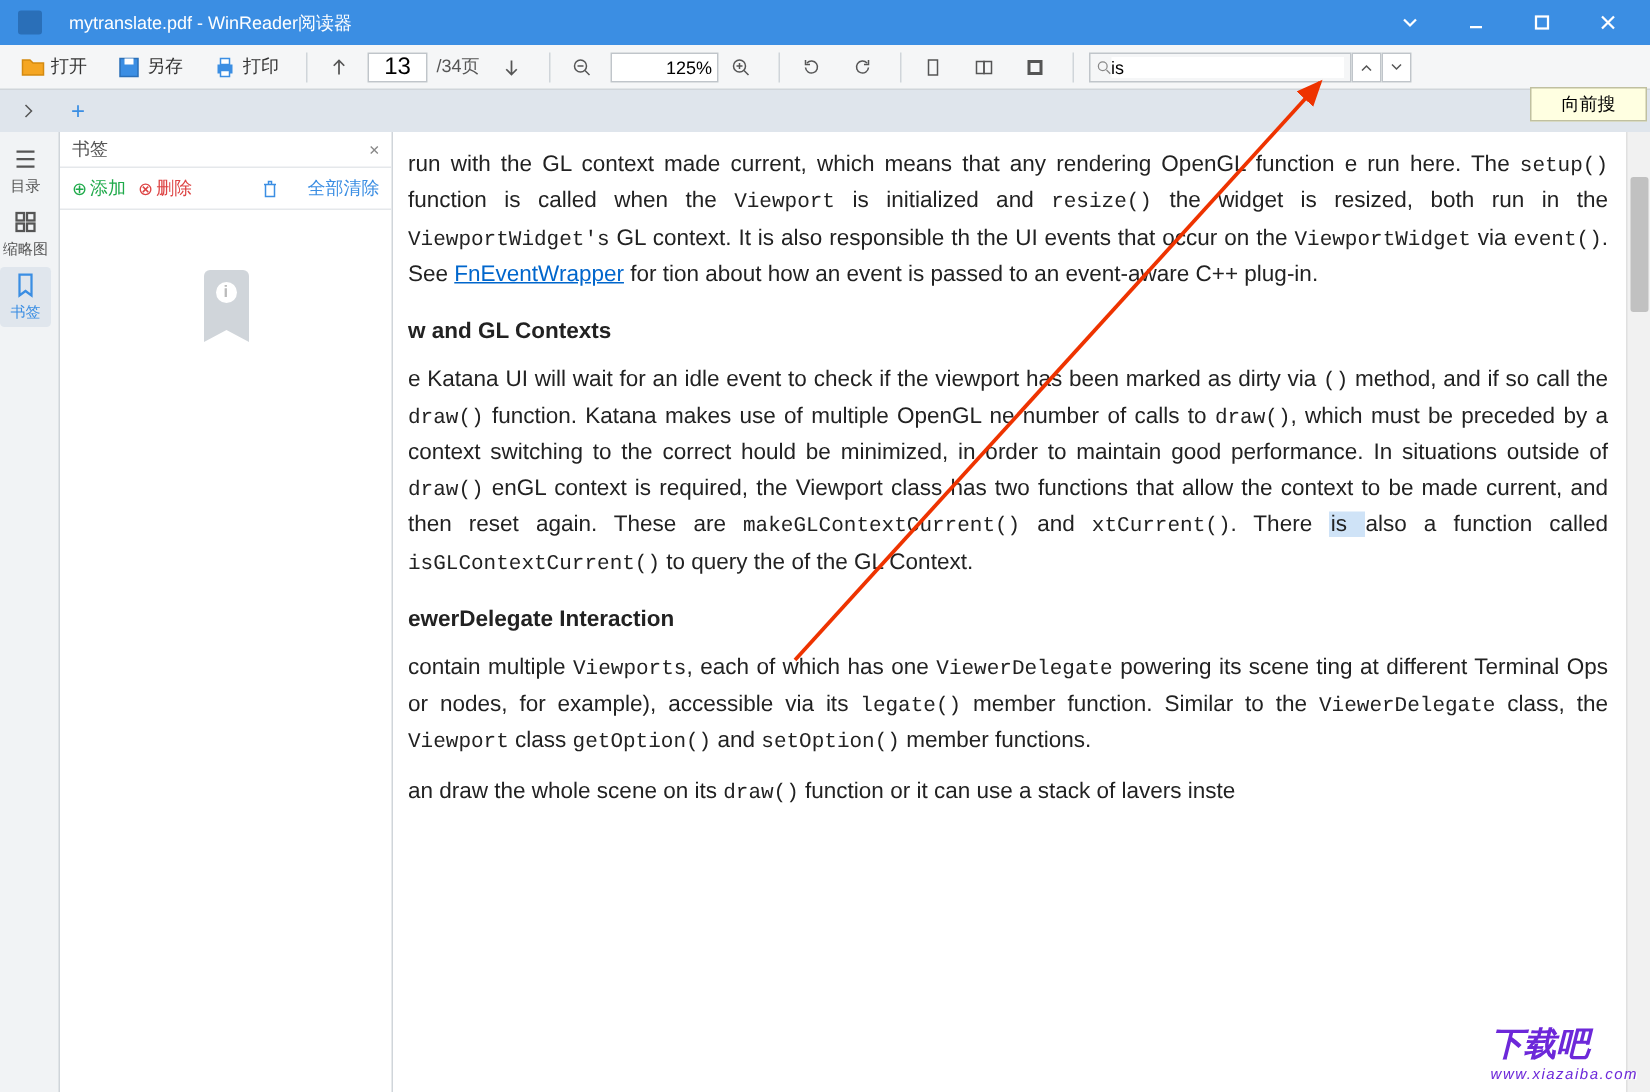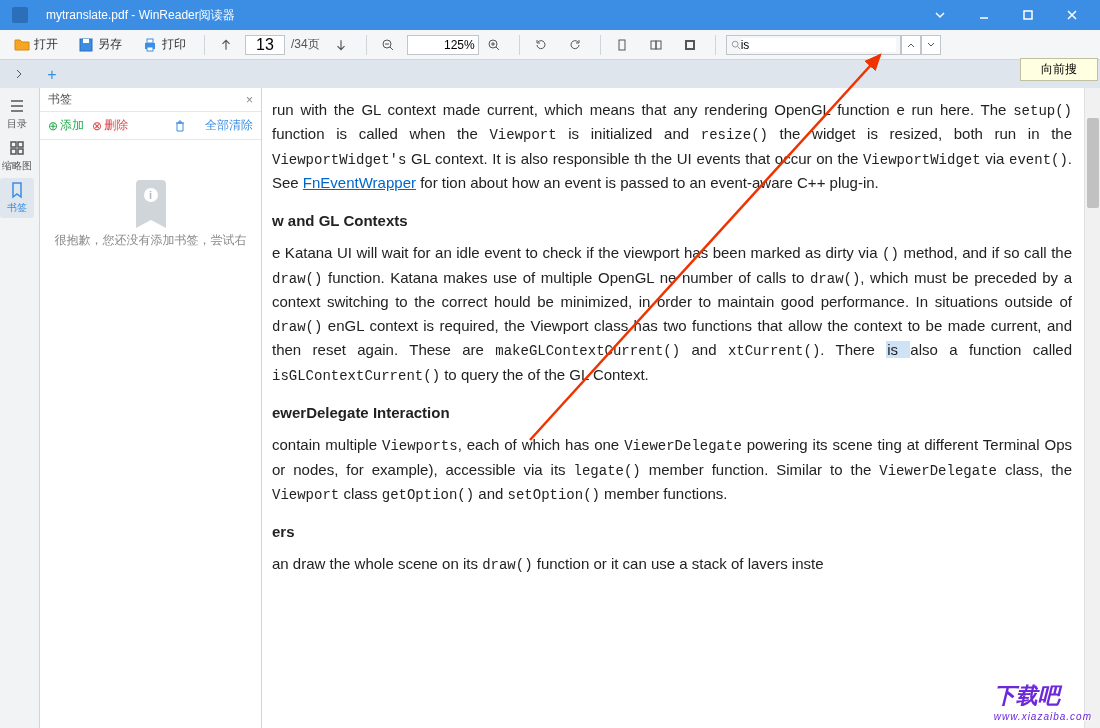--- a/index.html
+++ b/index.html
@@ -232,32 +232,30 @@
           <svg width="12" height="12" viewBox="0 0 12 12" stroke="#3b8ee3" fill="none">
             <path d="M3 3h6v8H3zM2 3h8M5 1h2v2H5z"></path>
           </svg>
           <span>全部清除</span>
         </span>
     </div>
     <div class="bm-empty">
       <div class="ribbon">
           <div class="info">i</div>
         </div>
-      <div style="padding: 0 10px; text-align: center;">很抱歉，您还没有添加书签，尝试右</div>
     </div>
   </div>
 
   <div class="doc-area">
     <div class="doc-content">
       <p><span> run with the GL context made current, which means that any rendering OpenGL function </span><span>e run here. The </span><code>setup()</code><span> function is called when the </span><code>Viewport</code><span> is initialized and </span><code>resize()</code><span> the widget is resized, both run in the </span><code>ViewportWidget's</code><span> GL context. It is also responsible th the UI events that occur on the </span><code>ViewportWidget</code><span> via </span><code>event()</code><span>. See </span><a href="#">FnEventWrapper</a><span> for tion about how an event is passed to an event-aware C++ plug-in.</span></p>
       <h3>w and GL Contexts</h3>
       <p><span>e Katana UI will wait for an idle event to check if the viewport has been marked as dirty via </span><code>()</code><span> method, and if so call the </span><code>draw()</code><span> function. Katana makes use of multiple OpenGL ne number of calls to </span><code>draw()</code><span>, which must be preceded by a context switching to the correct hould be minimized, in order to maintain good performance. In situations outside of </span><code>draw()</code><span> enGL context is required, the Viewport class has two functions that allow the context to be made current, and then reset again. These are </span><code>makeGLContextCurrent()</code><span> and </span><code>xtCurrent()</code><span>.  There </span><span class="hl">is </span><span>also a function called </span><code>isGLContextCurrent()</code><span> to query the of the GL Context.</span></p>
       <h3>ewerDelegate Interaction</h3>
       <p><span> contain multiple </span><code>Viewports</code><span>, each of which has one </span><code>ViewerDelegate</code><span> powering its scene ting at different Terminal Ops or nodes, for example), accessible via its </span><code>legate()</code><span> member function. Similar to the </span><code>ViewerDelegate</code><span> class, the </span><code>Viewport</code><span> class </span><code>getOption()</code><span> and </span><code>setOption()</code><span> member functions.</span></p>
-      <h3>ers</h3>
       <p><span>an draw the whole scene on its </span><code>draw()</code><span> function or it can use a stack of lavers inste</span></p>
     </div>
     <div class="vscroll">
         <div class="vthumb"></div>
       </div>
   </div>
 </div>
 
 <svg class="arrow-anno" style="left:510px; top:40px;" width="400" height="420" viewBox="0 0 400 420">
   <defs>

